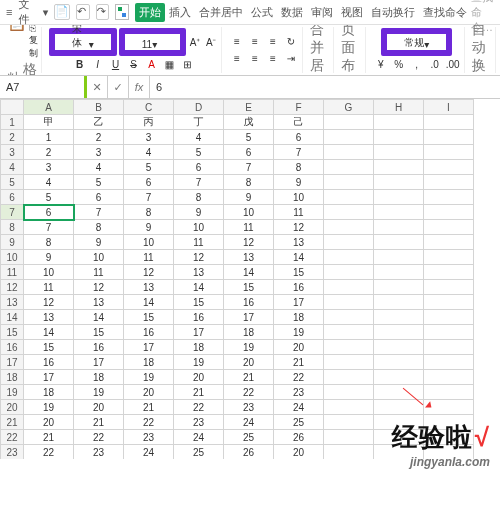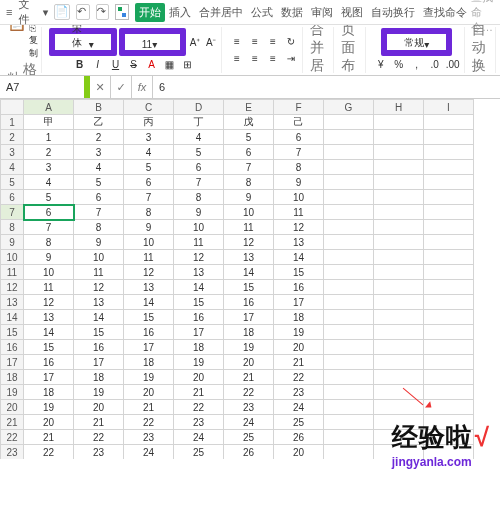--- a/index.html
+++ b/index.html
@@ -14,38 +14,38 @@
 .tiny{width:14px;height:14px;border:1px solid #ccc;border-radius:2px}
 .topbar .tb-right{margin-left:auto;display:flex;align-items:center;gap:8px}
 .ribbon{height:50px;border-bottom:1px solid #ccc;display:flex;align-items:center;padding:0 4px;gap:4px;overflow:hidden}
 .rgrp{display:flex;flex-direction:column;align-items:center;gap:1px;padding:0 3px;border-right:1px solid #eee;height:46px;justify-content:center}
 .rgrp .lbl{font-size:14px;color:#777}
 .ricon{width:20px;height:20px;display:flex;align-items:center;justify-content:center;border-radius:2px}
 .rrow{display:flex;gap:2px;align-items:center}
 .fontbox{border:6px solid #6d28d9;border-radius:2px;padding:0 17px;height:16px;display:flex;align-items:flex-end;font-size:10px}
 .mini{width:14px;height:14px;border:1px solid transparent;display:flex;align-items:center;justify-content:center;font-size:10px}
 .cellbar{height:22px;border-bottom:1px solid #ccc;display:flex;align-items:center}
-.namebox{width:72px;border-right:6px solid #84cc16;height:100%;display:flex;align-items:center;padding:0 6px}
+.namebox{width:72px;border-right:3px solid #84cc16;height:100%;display:flex;align-items:center;padding:0 6px}
 .fxbtn{width:20px;height:100%;display:flex;align-items:center;justify-content:center;border-right:1px solid #ccc;color:#777}
 .fxinput{flex:1;padding:0 6px}
 .grid{position:relative;overflow:auto;height:360px}
 table{border-collapse:collapse;table-layout:fixed}
 th,td{border:1px solid #d4d4d4;height:14px;font-size:10px;padding:0 2px;text-align:center;background:#fff;min-width:45px}
 th{background:#f4f4f4;color:#555;font-weight:normal}
 th.corner{background:#f4f4f4;min-width:18px;width:18px}
 th.rh{background:#f4f4f4;min-width:18px;width:18px;text-align:center}
 th.ch{min-width:45px}
 th.chsel{background:#e3efda}
 th.rhsel{background:#e3efda}
 td.sel{outline:2px solid #19a45c;outline-offset:-1px;background:#fff}
-.watermark{position:absolute;right:10px;bottom:38px;font-family:"Kaiti","STKaiti",serif;font-weight:bold;pointer-events:none}
+.watermark{position:absolute;right:10px;bottom:38px;font-family:"Kaiti","STKaiti",serif;font-weight:bold;text-align:right;pointer-events:none}
 .wm1{font-size:26px;letter-spacing:1px}
 .wm1 .blk{color:#111}
 .wm1 .chk{color:#e33;font-family:Arial;margin-left:2px}
-.wm2{font-size:12px;color:#6d28d9;font-family:Arial}
+.wm2{font-size:12px;font-style:italic;color:#737373;font-family:Arial}
 .arrow{position:absolute;right:70px;bottom:95px;width:30px;height:30px;pointer-events:none}
 .arrow:before{content:"";position:absolute;width:26px;height:1px;background:#e33;transform:rotate(40deg);left:0;top:14px}
 .arrow:after{content:"";position:absolute;right:-2px;bottom:2px;border-left:5px solid #e33;border-top:4px solid transparent;border-bottom:4px solid transparent;transform:rotate(40deg)}
 </style>
 </head>
 <body>
 
 <div class="topbar">
   <div class="tb-left">
     <span>≡</span>

